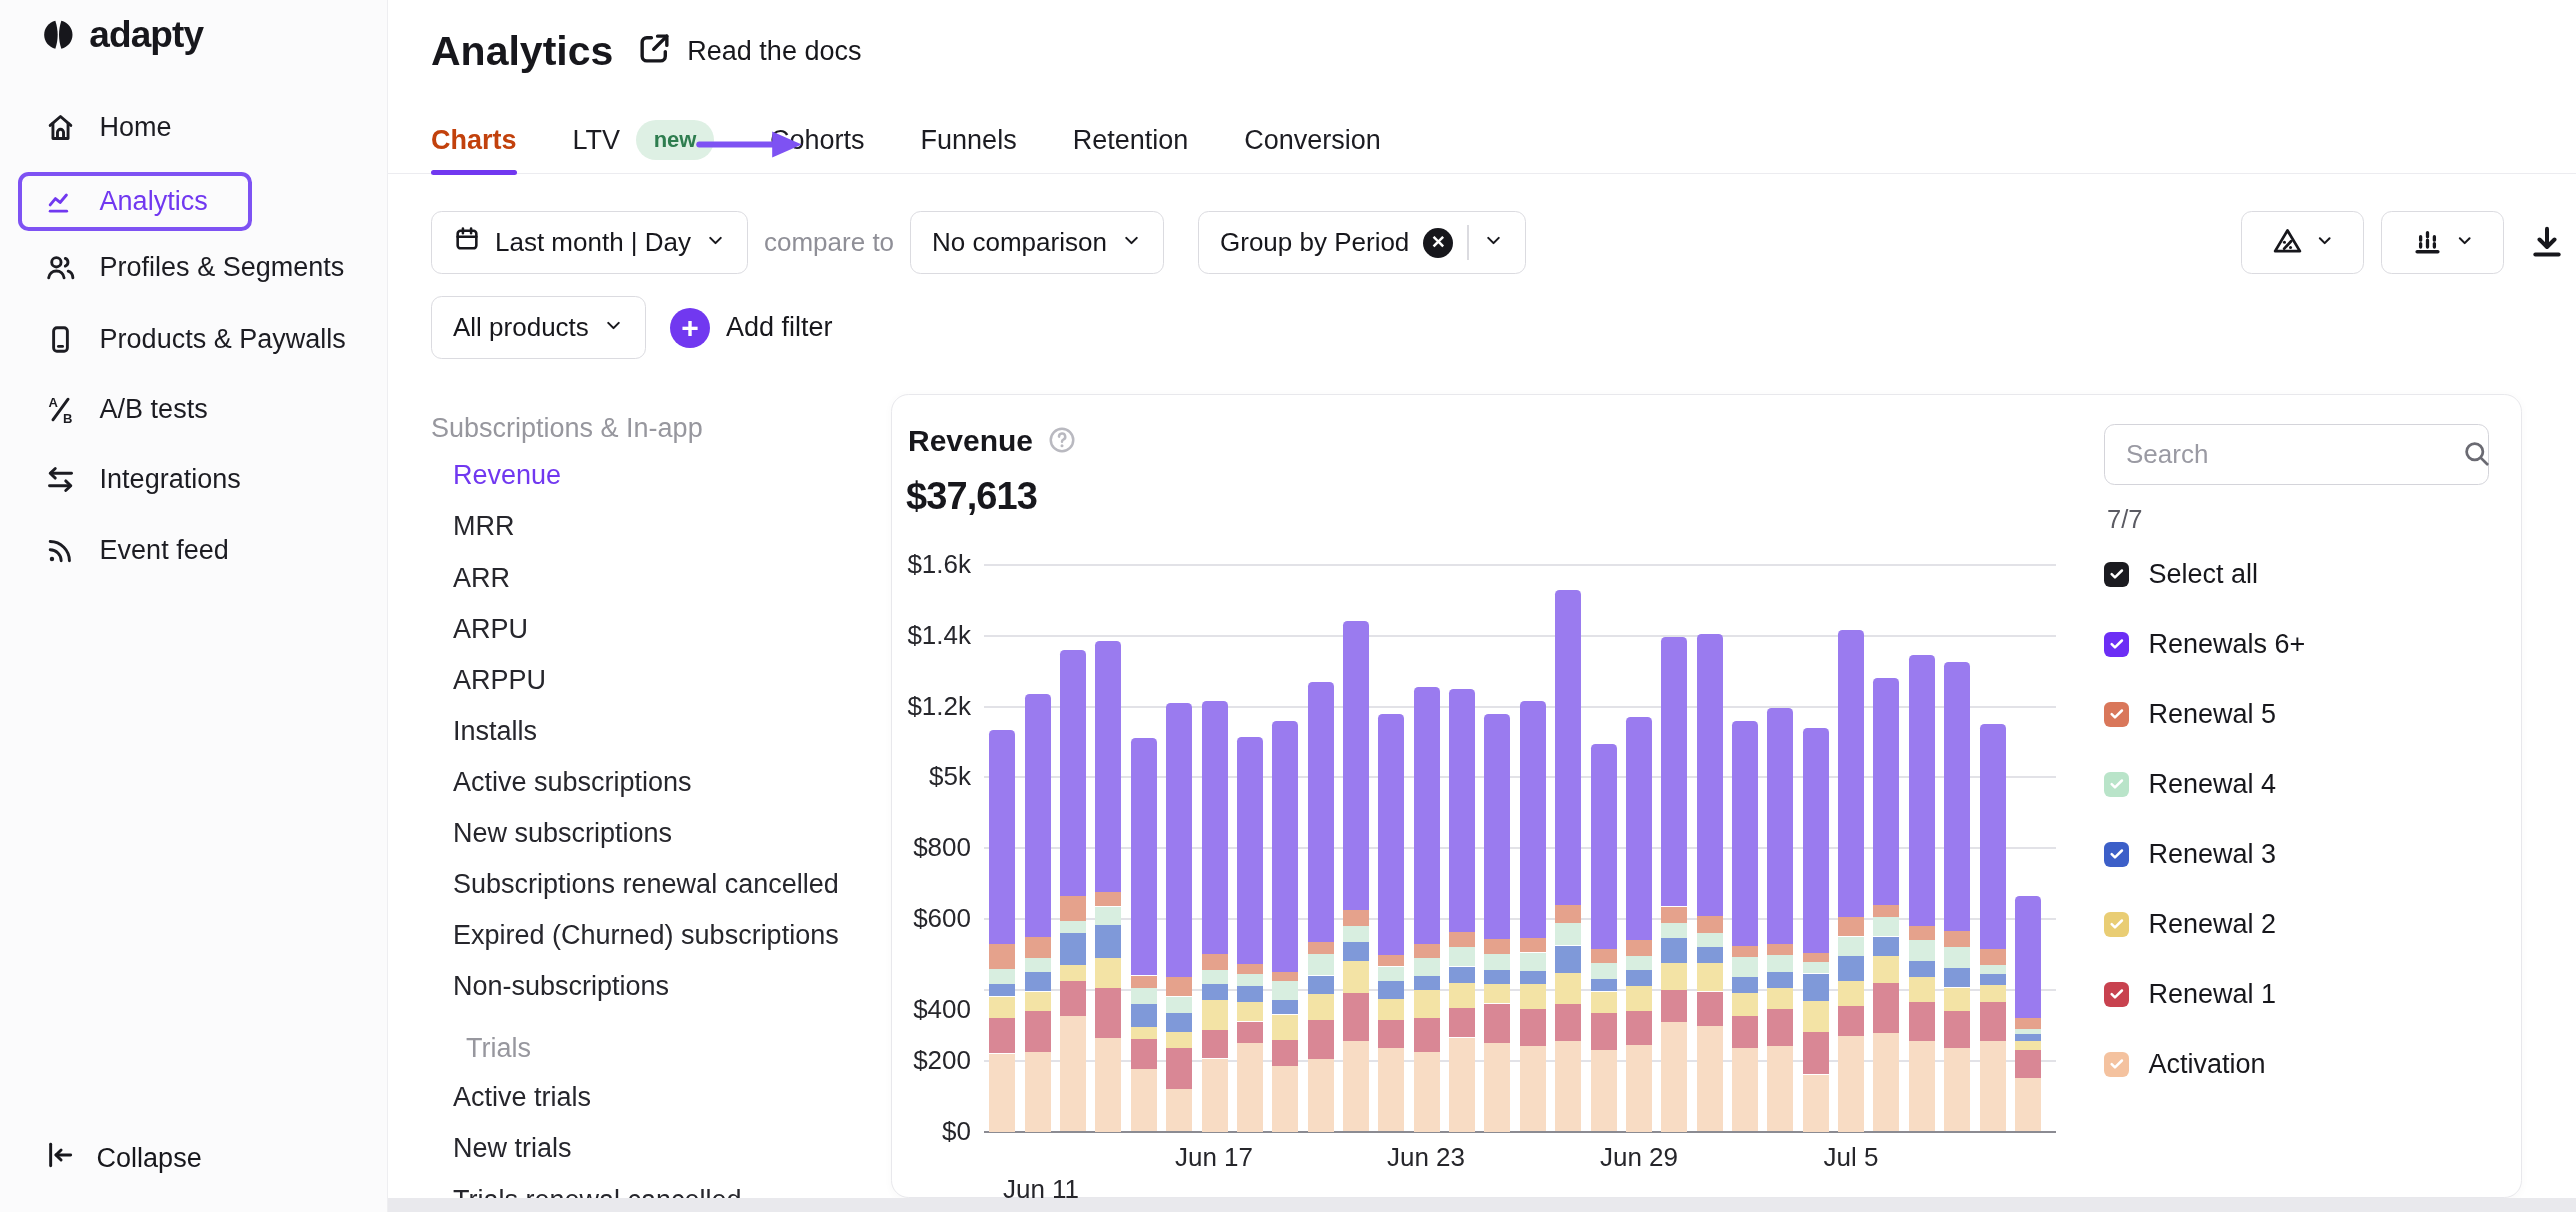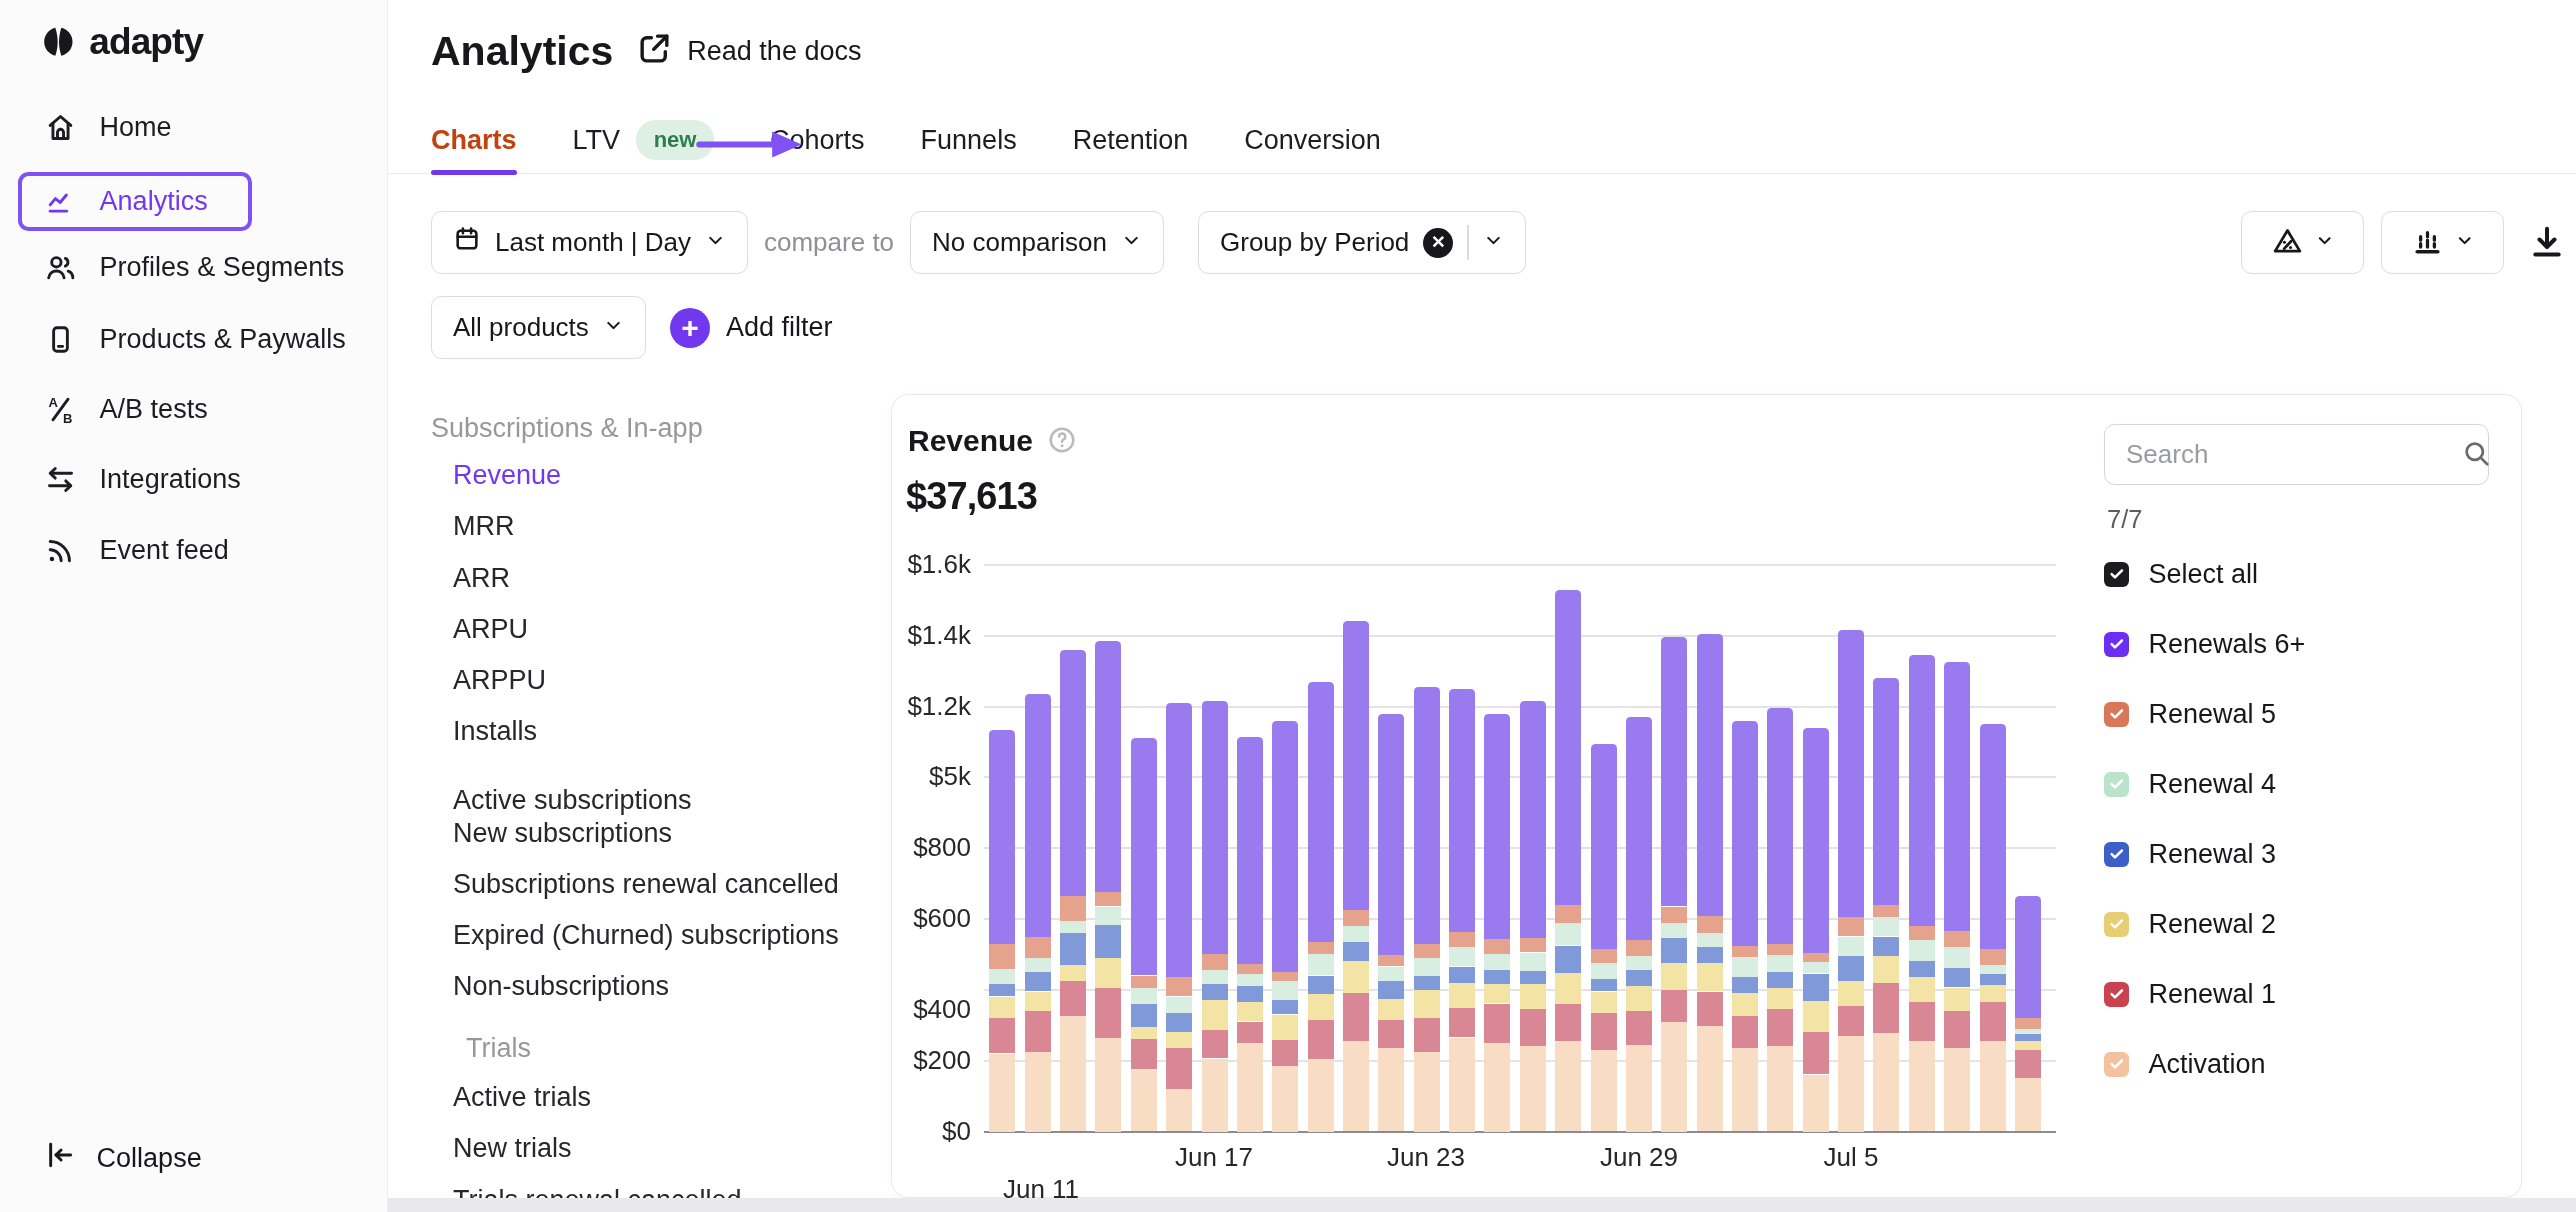--- a/index.html
+++ b/index.html
@@ -9,21 +9,21 @@
     background:#ffffff; color:#17171c;
     position:relative; overflow:hidden;
   }
   .abs { position:absolute; }
 
   
   #sidebar {
     left:0; top:0; width:388px; height:1212px;
     background:#fbfbfc; border-right:1.8px solid #eeeef1;
   }
-  #logo { left:37px; top:21px; display:flex; align-items:center; gap:12.3px; }
+  #logo { left:37px; top:14px; display:flex; align-items:center; gap:12.3px; }
   #logo svg { display:block; }
   #logo .word { font-size:37px; font-weight:700; letter-spacing:-0.9px; color:#17171c; }
   .nav-item {
     position:absolute; left:26px; width:334px; height:58px;
     display:flex; align-items:center; gap:23px; padding-left:17.6px;
     font-size:27px; font-weight:500; color:#1c1c22; border-radius:8.8px; cursor:pointer;
   }
   .nav-item .ic { width:33px; height:33px; flex:0 0 33px; display:flex; align-items:center; justify-content:center; }
   .nav-item.active { color:#7138f0; }
   #analytics-annotation-box {
@@ -331,21 +331,21 @@
 </div>
 
 <div id="metrics-nav">
     <div class="m-row m-header" style="top: 403px;">Subscriptions &amp; In-app</div>
     <div class="m-row m-item active" style="top: 450px;">Revenue</div>
     <div class="m-row m-item" style="top: 501px;">MRR</div>
     <div class="m-row m-item" style="top: 553px;">ARR</div>
     <div class="m-row m-item" style="top: 604px;">ARPU</div>
     <div class="m-row m-item" style="top: 655px;">ARPPU</div>
     <div class="m-row m-item" style="top: 706px;">Installs</div>
-    <div class="m-row m-item" style="top: 775px; text-align: right;">Active subscriptions</div>
+    <div class="m-row m-item" style="top: 757px; text-align: right;">Active subscriptions</div>
     <div class="m-row m-item" style="top: 808px;">New subscriptions</div>
     <div class="m-row m-item" style="top: 859px;">Subscriptions renewal cancelled</div>
     <div class="m-row m-item" style="top: 910px;">Expired (Churned) subscriptions</div>
     <div class="m-row m-item" style="top: 961px;">Non-subscriptions</div>
     <div class="m-row m-header" style="top: 1023px; margin-left: 35px;">Trials</div>
     <div class="m-row m-item" style="top: 1072px;">Active trials</div>
     <div class="m-row m-item" style="top: 1123px;">New trials</div>
     <div class="m-row m-item" style="top: 1175px;">Trials renewal cancelled</div>
   </div>
 

